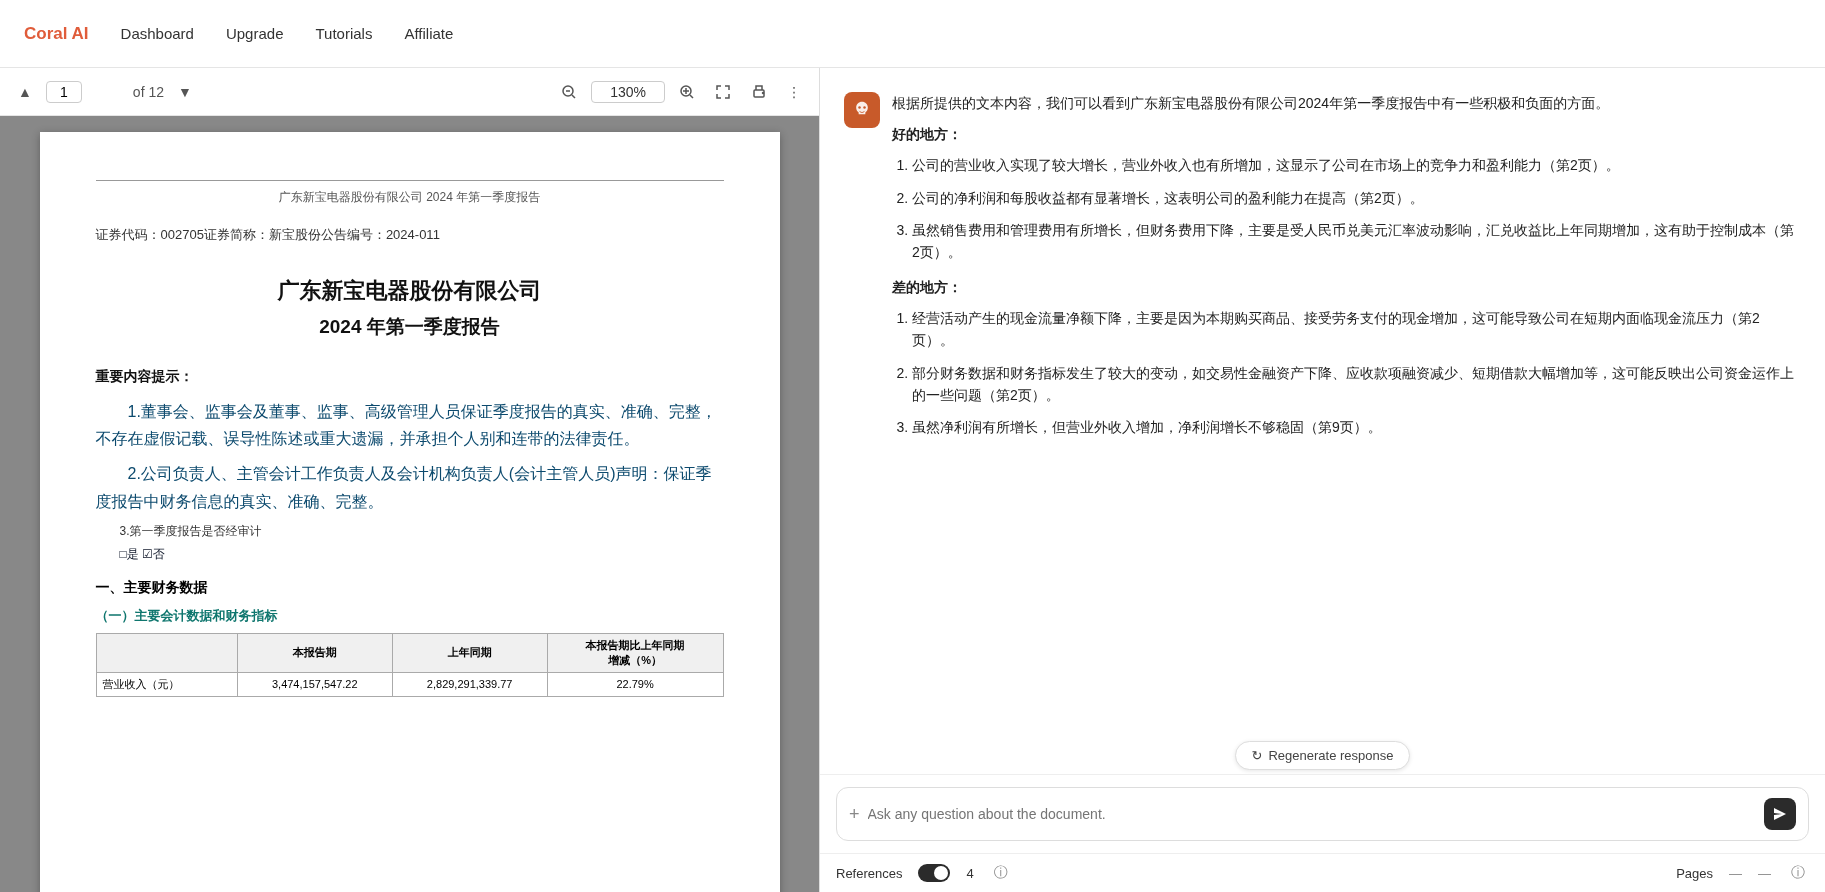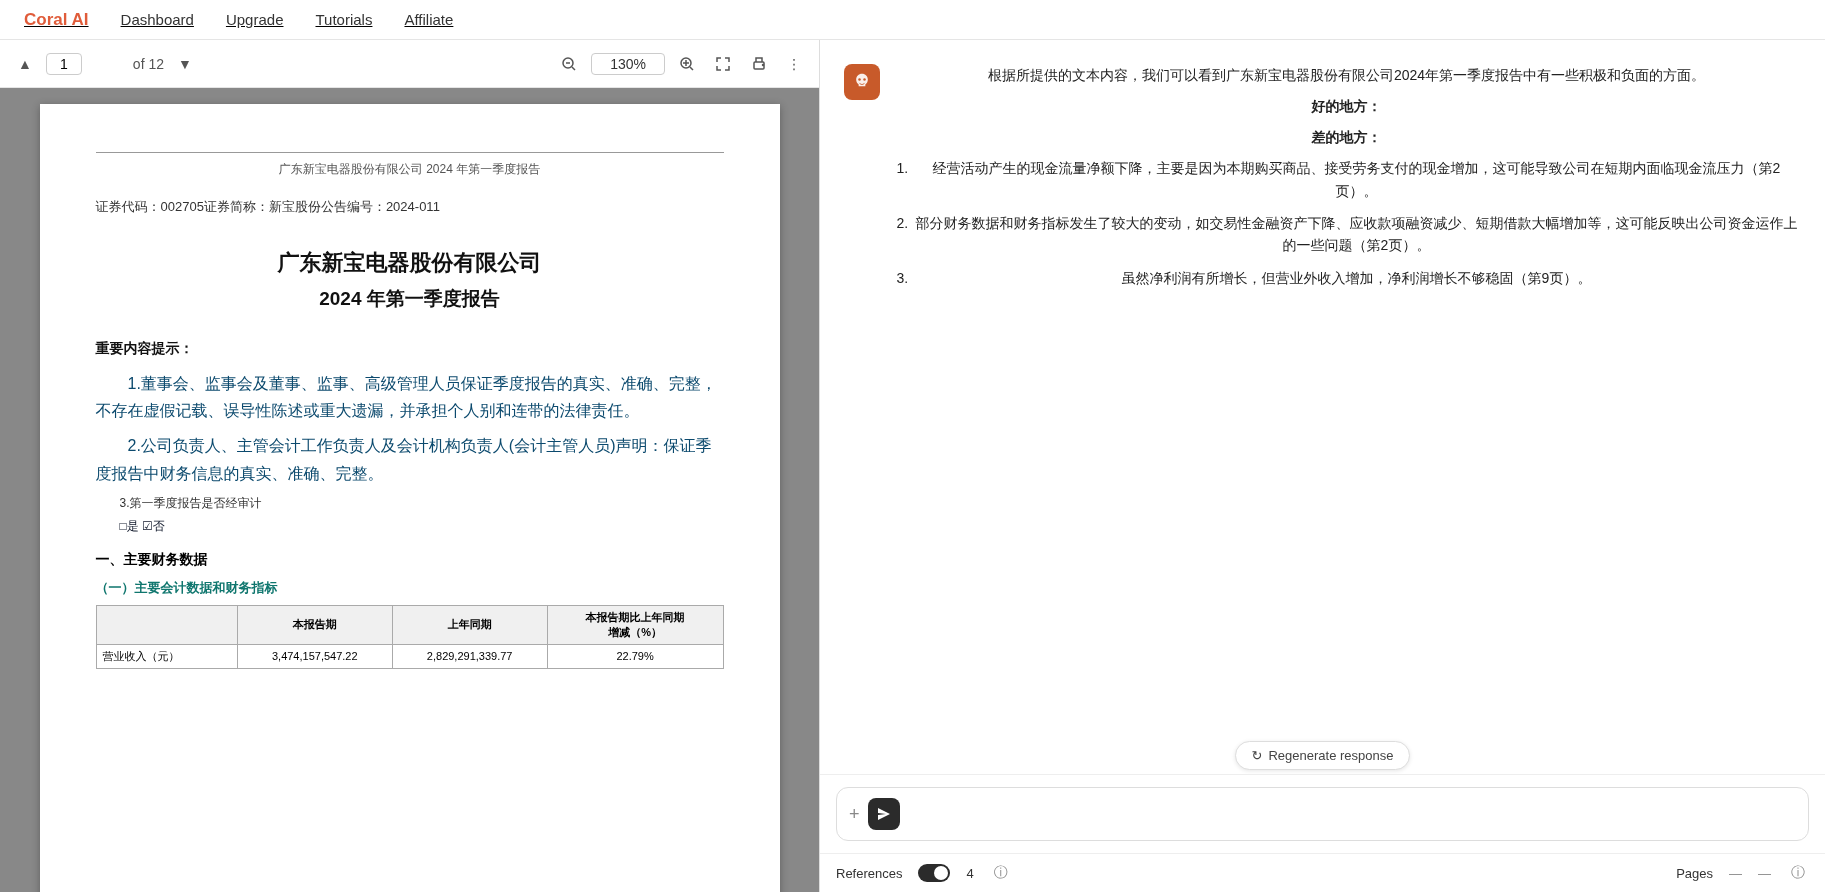--- a/index.html
+++ b/index.html
@@ -1,21 +1,21 @@
 <!DOCTYPE html>
 <html><head>
   <meta charset="utf-8">
   <style>
     * { box-sizing: border-box; margin: 0; padding: 0; }
     body { font-family: -apple-system, BlinkMacSystemFont, 'Segoe UI', sans-serif; background: #f5f5f5; height: 892px; overflow: hidden; display: flex; flex-direction: column; }
 
     
     .top-nav {
-      display: flex; align-items: center; padding: 0 24px; height: 40px;
-      background: #fff; border-bottom: 1px solid #e5e5e5; gap: 32px; flex-shrink: 0; text-decoration: underline;
+      display: flex; align-items: center; padding: 0 24px; height: 68px;
+      background: #fff; border-bottom: 1px solid #e5e5e5; gap: 32px; flex-shrink: 0;
     }
     .brand { font-weight: 700; font-size: 17px; color: #e05c3a; }
     .nav-link { font-size: 15px; color: #333; text-decoration: none; cursor: pointer; }
 
     
     .main-layout { display: flex; flex: 1; overflow: hidden; }
 
     
     .pdf-panel { width: 820px; flex-shrink: 0; display: flex; flex-direction: column; background: #fff; border-right: 1px solid #ddd; }
 
@@ -48,21 +48,21 @@
     .pdf-table-note { font-size: 12px; color: #333; margin-bottom: 6px; }
 
     
     .pdf-table { width: 100%; border-collapse: collapse; font-size: 11px; margin-top: 8px; }
     .pdf-table th, .pdf-table td { border: 1px solid #aaa; padding: 4px 6px; text-align: center; }
     .pdf-table th { background: #f0f0f0; font-weight: bold; }
     .pdf-table td:first-child { text-align: left; }
 
     
     .right-panel { flex: 1; display: flex; flex-direction: column; background: #fff; }
-    .chat-messages { flex: 1; overflow-y: auto; padding: 24px 24px 16px 24px; text-align: center; }
+    .chat-messages { flex: 1; overflow-y: auto; padding: 24px 24px 16px 24px; }
     .ai-message { display: flex; gap: 12px; margin-bottom: 16px; }
     .ai-avatar { width: 36px; height: 36px; border-radius: 8px; background: #c85a2a; display: flex; align-items: center; justify-content: center; flex-shrink: 0; }
     .ai-avatar svg { width: 20px; height: 20px; }
     .ai-content { flex: 1; font-size: 14px; color: #222; line-height: 1.65; }
     .ai-content p { margin-bottom: 8px; }
     .ai-content strong { font-weight: 700; }
     .ai-list { padding-left: 20px; margin-bottom: 12px; }
     .ai-list li { margin-bottom: 10px; font-size: 14px; color: #222; line-height: 1.6; }
 
     
@@ -199,20 +199,25 @@
             <path d="M12 2C8 2 5 5 5 9c0 2.5 1.2 4.7 3 6.1V17h8v-1.9c1.8-1.4 3-3.6 3-6.1 0-4-3-7-7-7z" fill="#fff" opacity="0.9"></path>
             <circle cx="9" cy="9" r="1.5" fill="#c85a2a"></circle>
             <circle cx="15" cy="9" r="1.5" fill="#c85a2a"></circle>
             <path d="M9 13.5s1 1.5 3 1.5 3-1.5 3-1.5" stroke="#c85a2a" stroke-width="1" stroke-linecap="round"></path>
           </svg>
         </div>
         <div class="ai-content">
           <p>根据所提供的文本内容，我们可以看到广东新宝电器股份有限公司2024年第一季度报告中有一些积极和负面的方面。</p>
 
           <p><strong>好的地方：</strong></p>
+          <ol class="ai-list">
+            <li>公司的营业收入实现了较大增长，营业外收入也有所增加，这显示了公司在市场上的竞争力和盈利能力（第2页）。</li>
+            <li>公司的净利润和每股收益都有显著增长，这表明公司的盈利能力在提高（第2页）。</li>
+            <li>虽然销售费用和管理费用有所增长，但财务费用下降，主要是受人民币兑美元汇率波动影响，汇兑收益比上年同期增加，这有助于控制成本（第2页）。</li>
+          </ol>
 
           <p><strong>差的地方：</strong></p>
           <ol class="ai-list">
             <li>经营活动产生的现金流量净额下降，主要是因为本期购买商品、接受劳务支付的现金增加，这可能导致公司在短期内面临现金流压力（第2页）。</li>
             <li>部分财务数据和财务指标发生了较大的变动，如交易性金融资产下降、应收款项融资减少、短期借款大幅增加等，这可能反映出公司资金运作上的一些问题（第2页）。</li>
             <li>虽然净利润有所增长，但营业外收入增加，净利润增长不够稳固（第9页）。</li>
           </ol>
         </div>
       </div>
     </div>
@@ -220,20 +225,21 @@
     <div class="regenerate-bar">
       <button class="regenerate-btn">
         <span>↻</span>
         <span>Regenerate response</span>
       </button>
     </div>
 
     <div class="chat-input-area">
       <div class="chat-input-box">
         <button class="chat-add-btn">+</button>
+        <input class="chat-input" type="text" placeholder="Ask any question about the document." style="">
         <button class="chat-send-btn">
           <svg viewBox="0 0 16 16" xmlns="http://www.w3.org/2000/svg">
             <path d="M2 14L14 8 2 2v5l8 1-8 1v5z" fill="#fff"></path>
           </svg>
         </button>
       </div>
     </div>
 
     <div class="bottom-bar">
       <span class="bottom-bar-label">References</span>

